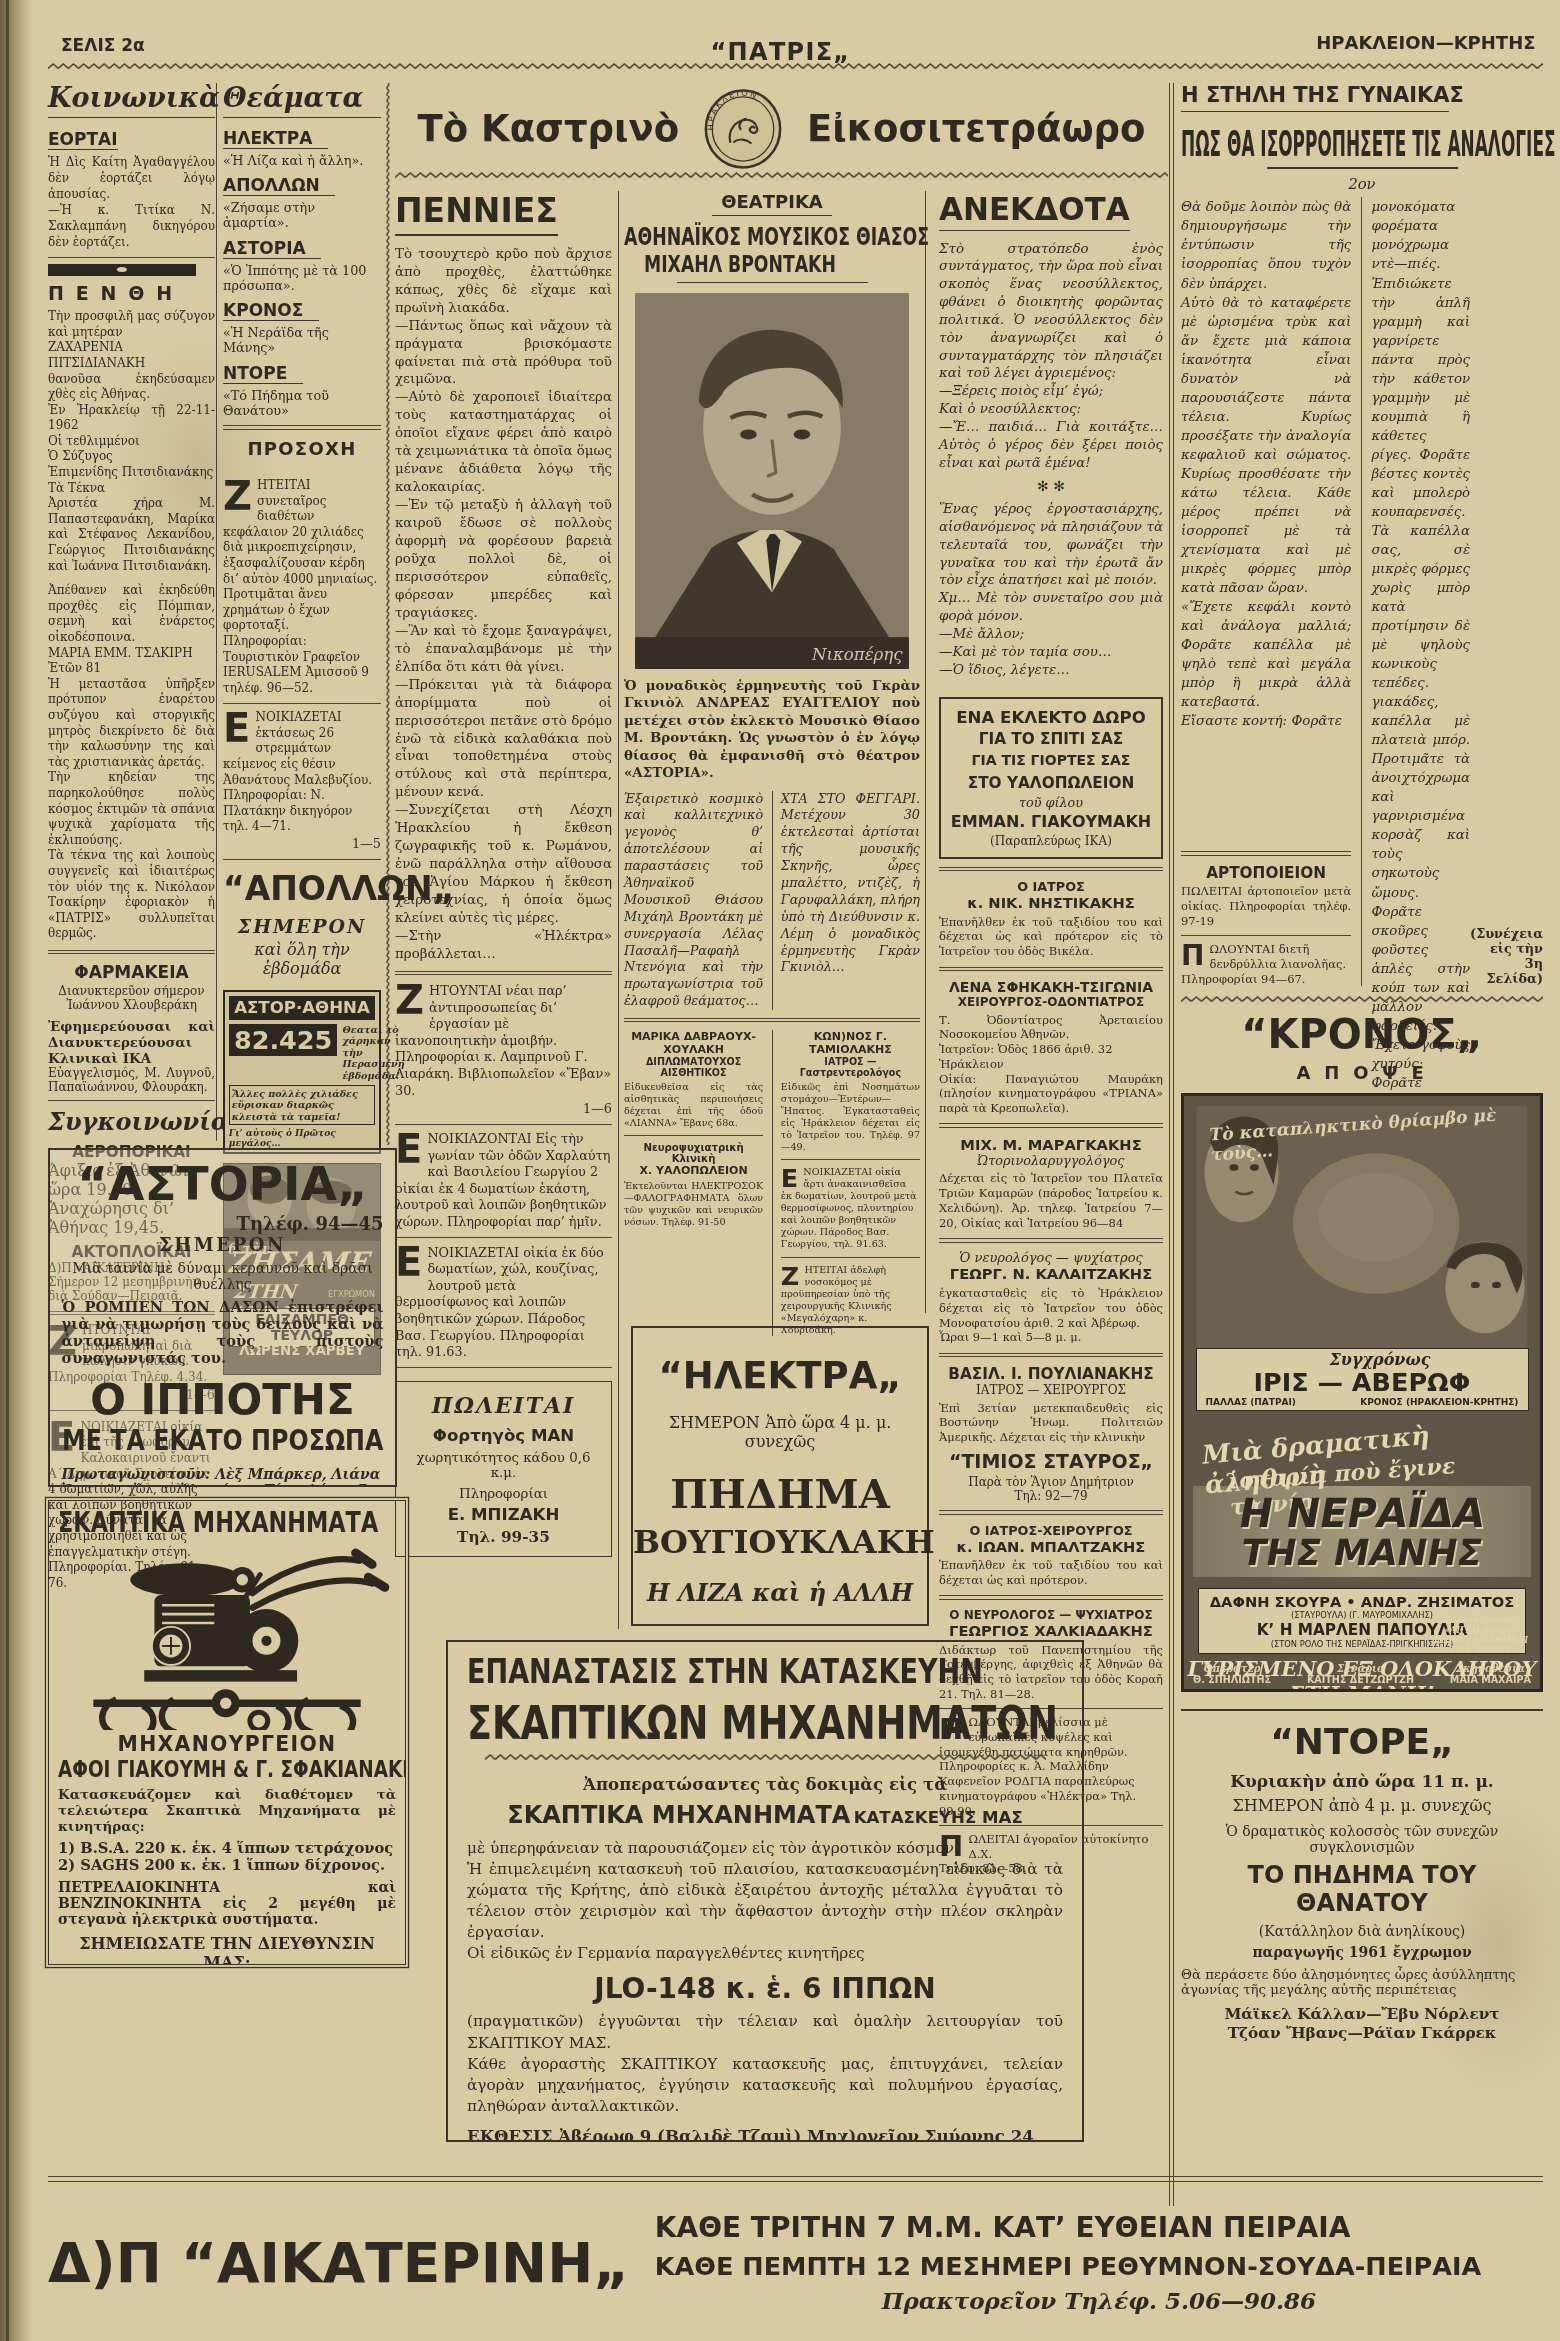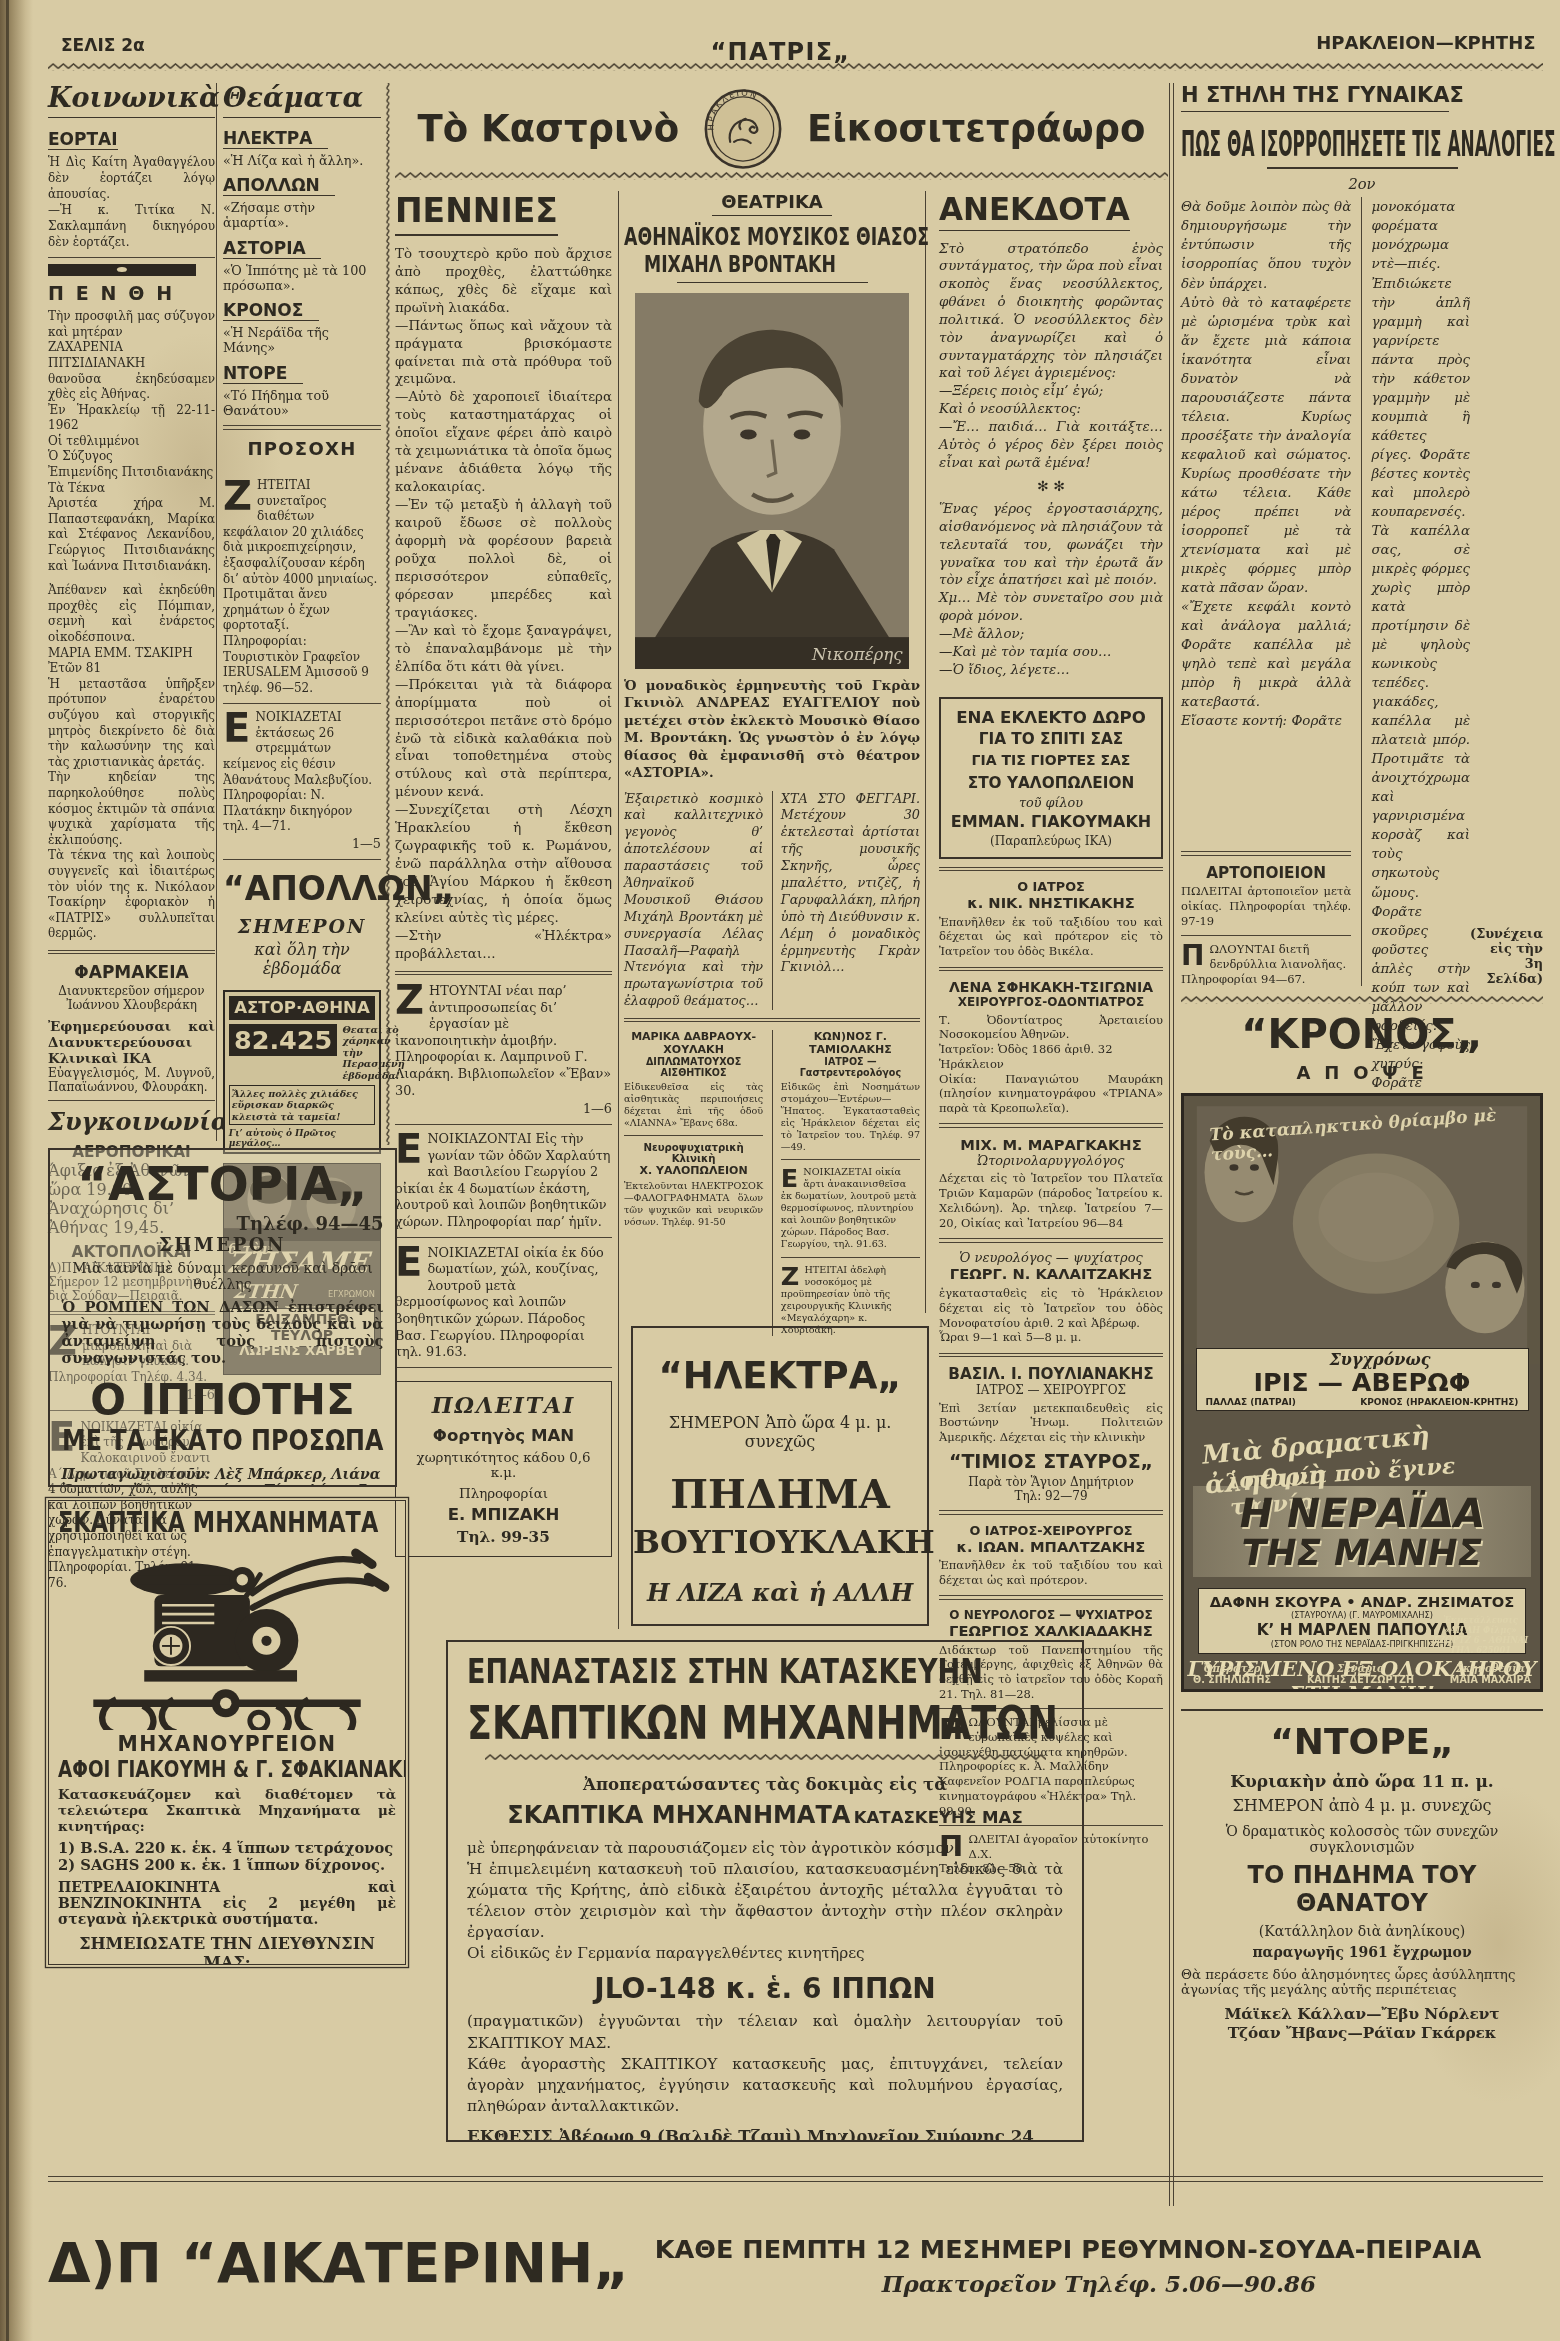--- a/index.html
+++ b/index.html
@@ -578,19 +578,20 @@
 Κάθε ἀγοραστὴς ΣΚΑΠΤΙΚΟΥ κατασκευῆς μας, ἐπιτυγχάνει, τελείαν ἀγορὰν μηχανήματος, ἐγγύησιν κατασκευῆς καὶ πολυμήνου ἐργασίας, πληθώραν ἀνταλλακτικῶν.</div>
     <div class="b" style="font-size:16.6px;margin-top:9px;">ΕΚΘΕΣΙΣ  Ἀβέρωφ 9 (Βαλιδὲ Τζαμὶ)  Μηχ)ργεῖον  Σμύρνης  24</div>
 
   </div>
 
   <div class="hcell" style="left:48px;top:2176px;width:1495px;border-top:1.3px solid #4a4234;"></div>
   <div class="hcell" style="left:48px;top:2181px;width:1495px;border-top:1.3px solid #4a4234;"></div>
   <div class="hcell" style="left:48px;top:2197px;width:1495px;height:131px;display:flex;align-items:center;gap:25.5px;">
     <div class="sans b" style="font-size:55px;white-space:nowrap;">Δ)Π  “ΑΙΚΑΤΕΡΙΝΗ„</div>
     <div style="flex:1;">
+      <div class="sans b" style="font-size:28px;">ΚΑΘΕ ΤΡΙΤΗΝ 7 Μ.Μ. ΚΑΤ’ ΕΥΘΕΙΑΝ ΠΕΙΡΑΙΑ</div>
       <div class="sans b" style="font-size:25.5px;margin-top:6.4px;">ΚΑΘΕ ΠΕΜΠΤΗ 12 ΜΕΣΗΜΕΡΙ ΡΕΘΥΜΝΟΝ-ΣΟΥΔΑ-ΠΕΙΡΑΙΑ</div>
       <div class="b i ctr" style="font-size:23px;margin-top:6.4px;">Πρακτορεῖον Τηλέφ.  5.06—90.86</div>
     </div>
   </div>
 
 </div>
 
 
 </body></html>

